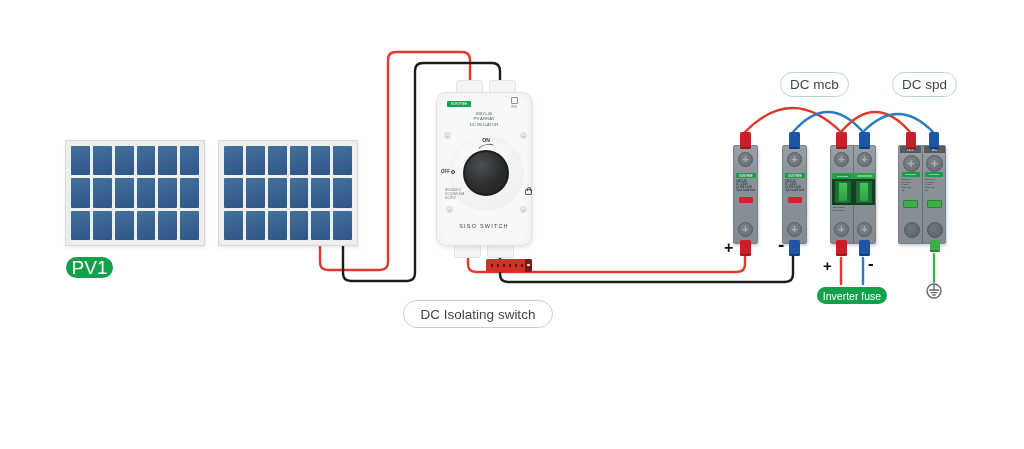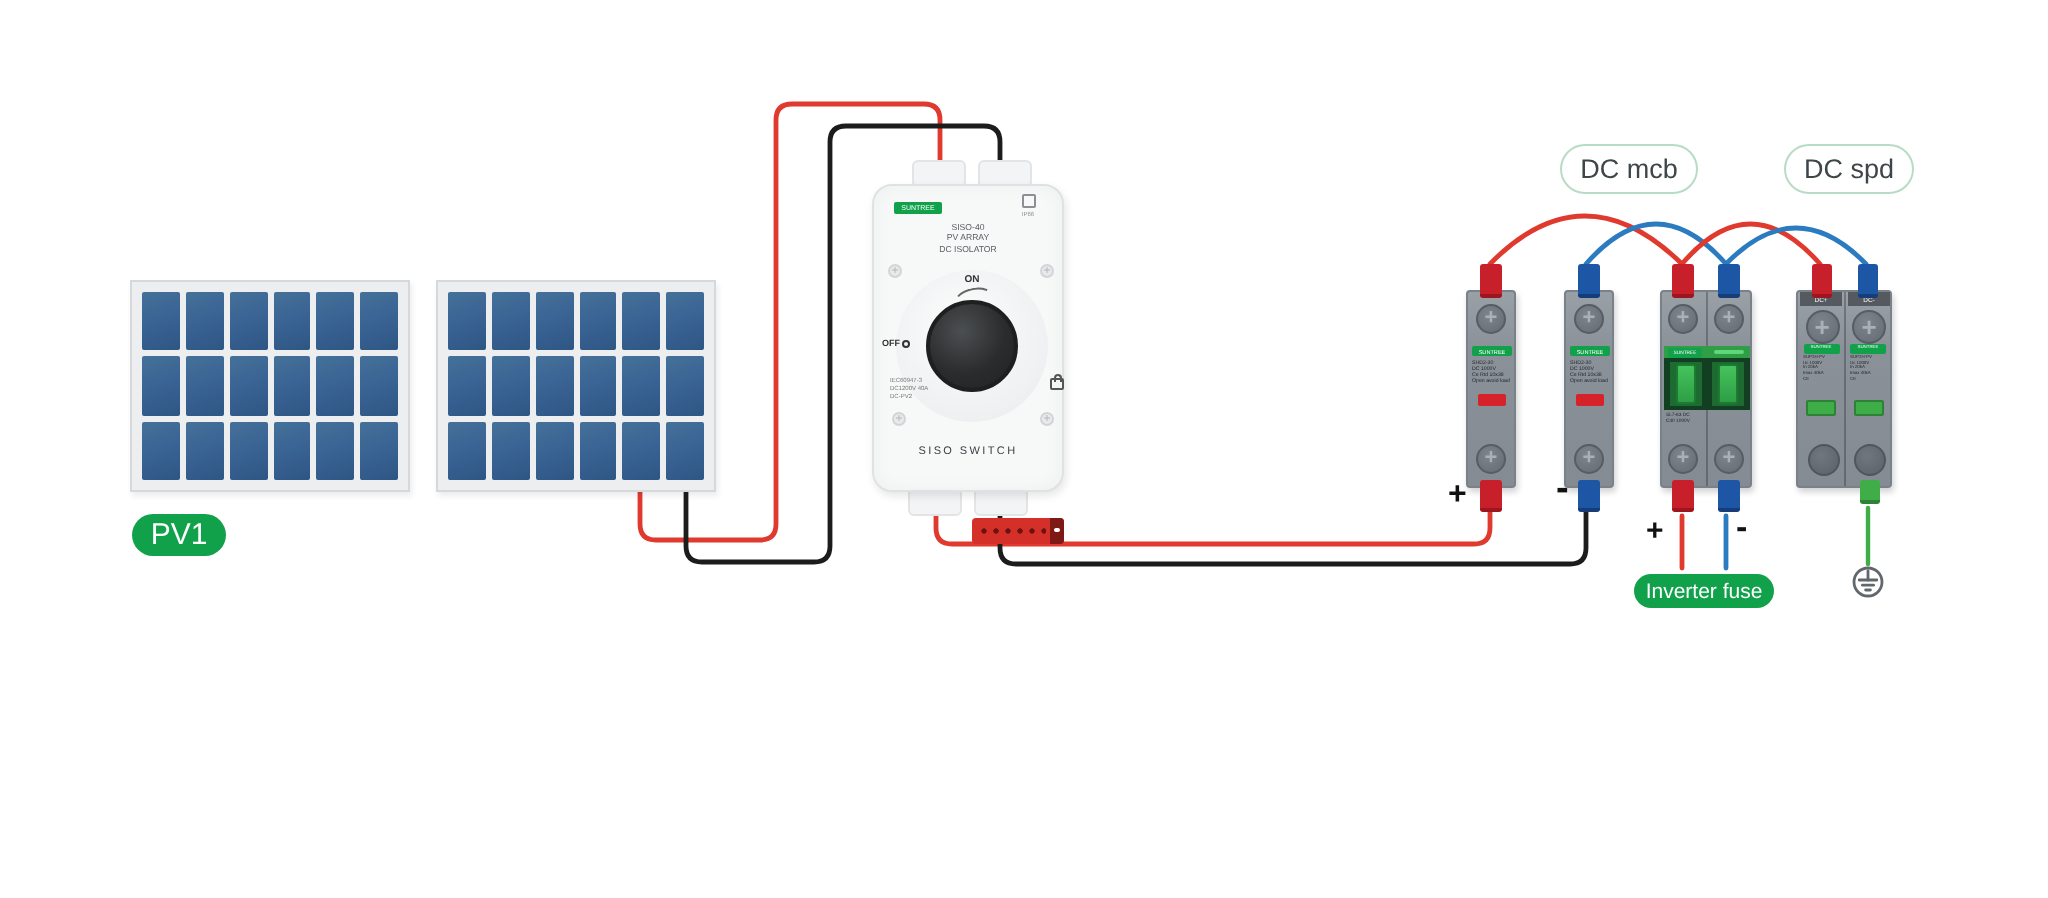--- a/index.html
+++ b/index.html
@@ -154,21 +154,21 @@
         <div class="cell"></div>
         <div class="cell"></div>
         <div class="cell"></div>
         <div class="cell"></div>
         <div class="cell"></div>
         <div class="cell"></div>
         <div class="cell"></div>
         <div class="cell"></div>
       </div>
   </div>
-  <div class="badge" style="left:66px;top:257px;width:47px;height:21px;font-size:15px;">PV1</div>
+  <div class="badge" style="left:66px;top:257px;width:47px;height:21px;font-size:19px;">PV1</div>
 
   <div class="iso-tab" style="left:456px;top:80px;"></div>
   <div class="iso-tab" style="left:489px;top:80px;"></div>
   <div class="iso-tab" style="left:454px;top:244px;"></div>
   <div class="iso-tab" style="left:487px;top:244px;"></div>
 
   <div class="iso-body">
     <div class="iso-brand">SUNTREE</div>
     <div class="iso-corner">
       <span class="sq"></span>
@@ -291,15 +291,16 @@
     <div class="term t-green" style="left:31px;bottom:-9px;width:10px;height:10px;"></div>
   </div>
 
   <div class="pm" style="left:724px;top:239px;font-size:16px;">+</div>
   <div class="pm" style="left:778px;top:234px;font-size:19px;">-</div>
   <div class="pm" style="left:823px;top:257px;font-size:15px;">+</div>
   <div class="pm" style="left:868px;top:254px;font-size:17px;">-</div>
 
   <div class="pill" style="left:780px;top:72px;width:67px;height:23px;">DC mcb</div>
   <div class="pill" style="left:892px;top:72px;width:63px;height:23px;">DC spd</div>
+  <div class="pill" style="left:403px;top:300px;width:148px;height:26px;">DC Isolating switch</div>
   <div class="badge" style="left:817px;top:287px;width:70px;height:17px;font-size:10.5px;border-radius:9px;">Inverter fuse</div>
 
 </div>
 
 </body></html>

